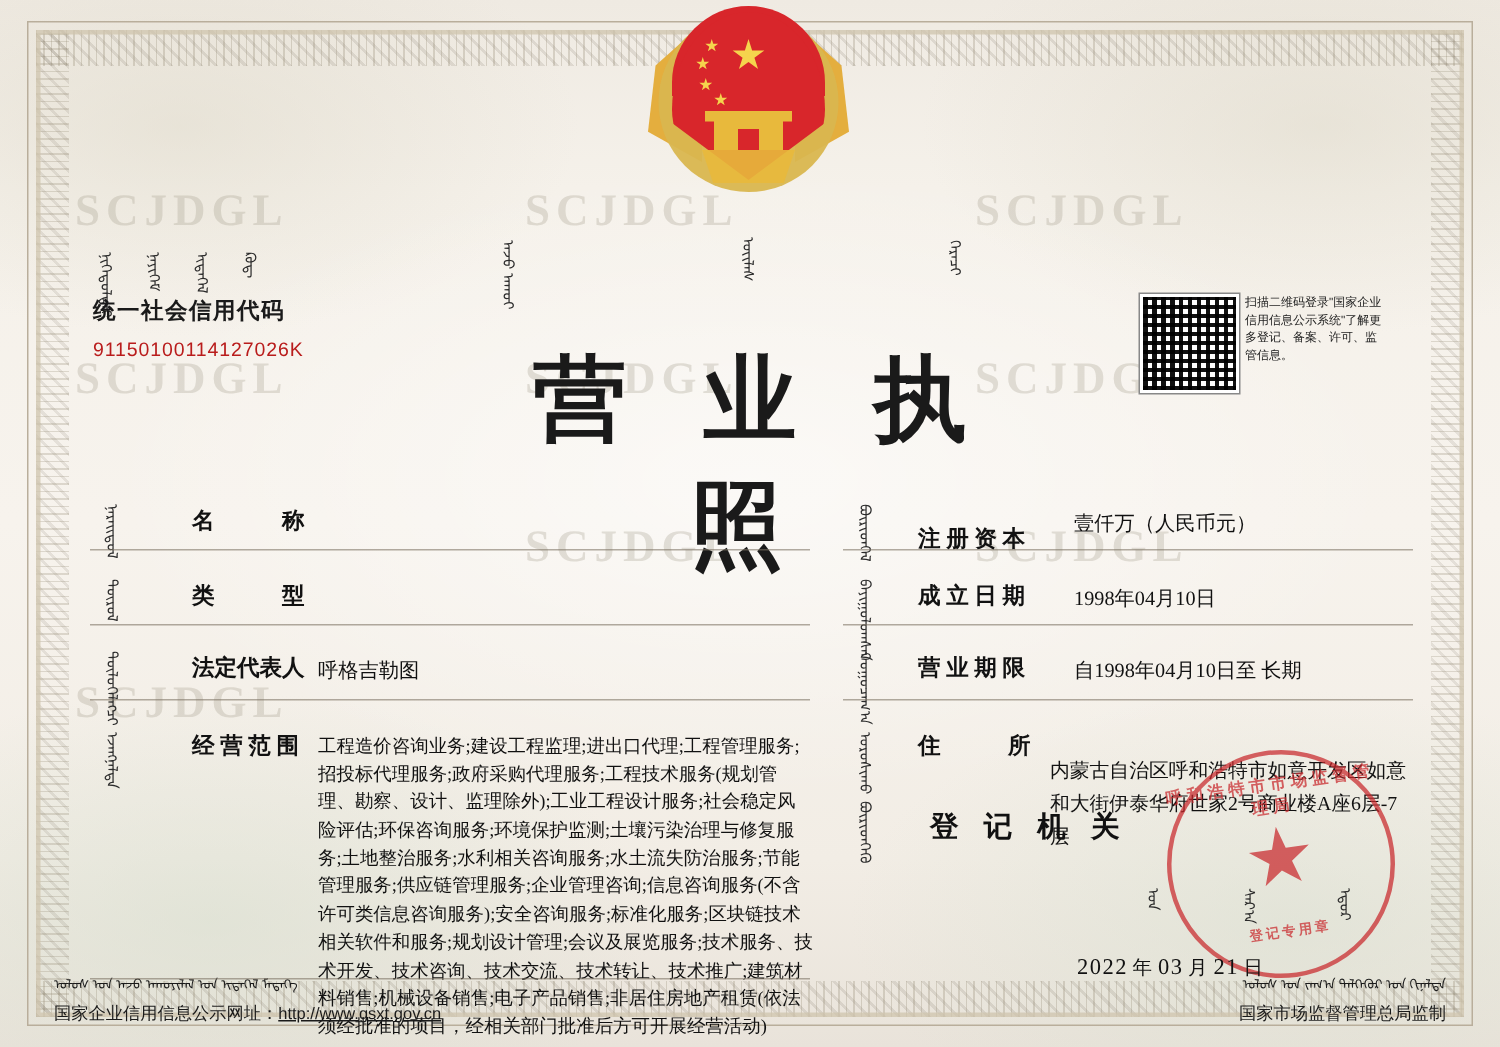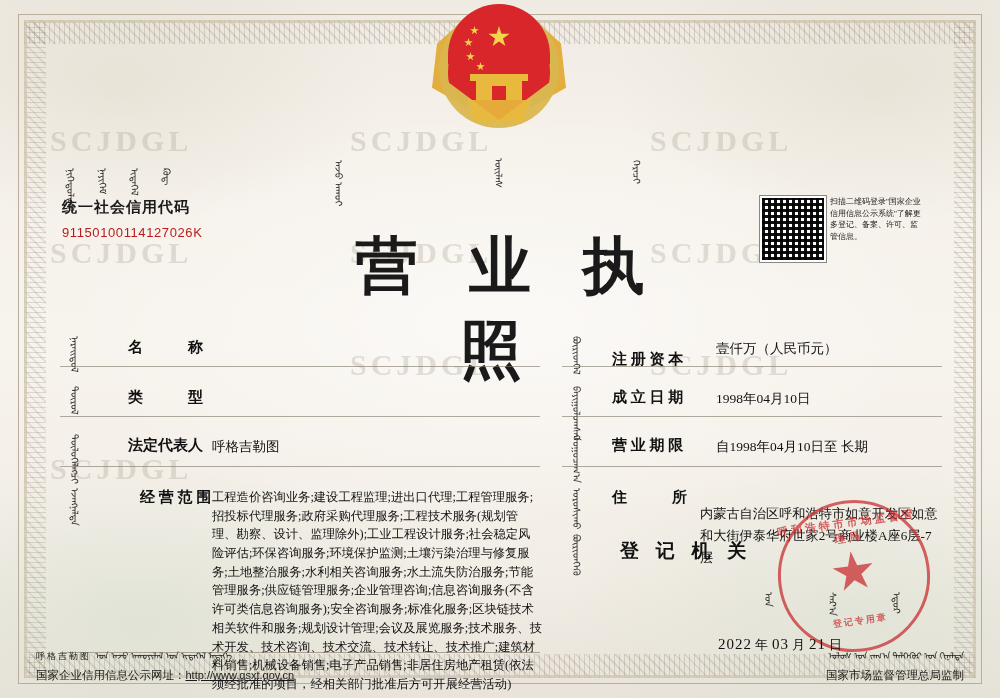--- a/index.html
+++ b/index.html
@@ -412,42 +412,42 @@
   <div class="mongol" style="left:68px; top:488px;">ᠡᠵᠡᠩᠨᠡᠯᠲᠡ</div>
   <div class="mongol" style="left:570px; top:336px;">ᠪᠦᠷᠢᠳᠬᠡᠯ</div>
   <div class="mongol" style="left:570px; top:386px;">ᠪᠠᠶᠢᠭᠤᠯᠤᠭᠰᠠᠨ</div>
   <div class="mongol" style="left:570px; top:434px;">ᠬᠤᠭᠤᠴᠠᠭ᠎ᠠ</div>
   <div class="mongol" style="left:570px; top:488px;">ᠣᠷᠣᠰᠢᠬᠤ</div>
   <div class="mongol" style="left:570px; top:534px;">ᠪᠦᠷᠢᠳᠬᠡᠬᠦ</div>
   <div class="mongol" style="left:762px; top:592px;">ᠣᠨ</div>
   <div class="mongol" style="left:826px; top:592px;">ᠰᠠᠷ᠎ᠠ</div>
   <div class="mongol" style="left:890px; top:592px;">ᠡᠳᠦᠷ</div>
 
-  <div class="footer-mongol-left">呼格吉勒图 ᠤᠨ ᠠᠵᠤ ᠠᠬᠤᠶᠢᠯᠠᠯ ᠤᠨ ᠢᠲᠡᠭᠡᠯ ᠮᠡᠳᠡᠭᠡ</div>
+  <div class="footer-mongol-left">ᠤᠯᠤᠰ ᠤᠨ ᠠᠵᠤ ᠠᠬᠤᠶᠢᠯᠠᠯ ᠤᠨ ᠢᠲᠡᠭᠡᠯ ᠮᠡᠳᠡᠭᠡ</div>
   <div class="footer-mongol-right">ᠤᠯᠤᠰ ᠤᠨ ᠵᠠᠬ᠎ᠠ ᠳᠡᠯᠭᠡᠭᠦᠷ ᠤᠨ ᠬᠢᠨᠠᠯᠲᠠ</div>
 
   <div class="credit-label">统一社会信用代码</div>
   <div class="credit-value">91150100114127026K</div>
 
   <div class="qr"></div>
   <div class="qr-note">扫描二维码登录"国家企业信用信息公示系统"了解更多登记、备案、许可、监管信息。</div>
 
   <div class="title">营 业 执 照</div>
 
   <div class="flabel" style="left:128px; top:338px;">名　　　称</div>
   <div class="fline" style="left:60px; top:366px; width:480px;"></div>
 
   <div class="flabel" style="left:128px; top:388px;">类　　　型</div>
   <div class="fline" style="left:60px; top:416px; width:480px;"></div>
 
   <div class="flabel" style="left:128px; top:436px;">法定代表人</div>
   <div class="fvalue" style="left:212px; top:438px;">呼格吉勒图</div>
   <div class="fline" style="left:60px; top:466px; width:480px;"></div>
 
-  <div class="flabel" style="left:128px; top:488px;margin-left:12px;">经 营 范 围</div>
+  <div class="flabel" style="left:128px; top:488px;">经 营 范 围</div>
   <div class="fvalue-block" style="left:212px; top:488px; width:330px;">工程造价咨询业务;建设工程监理;进出口代理;工程管理服务;招投标代理服务;政府采购代理服务;工程技术服务(规划管理、勘察、设计、监理除外);工业工程设计服务;社会稳定风险评估;环保咨询服务;环境保护监测;土壤污染治理与修复服务;土地整治服务;水利相关咨询服务;水土流失防治服务;节能管理服务;供应链管理服务;企业管理咨询;信息咨询服务(不含许可类信息咨询服务);安全咨询服务;标准化服务;区块链技术相关软件和服务;规划设计管理;会议及展览服务;技术服务、技术开发、技术咨询、技术交流、技术转让、技术推广;建筑材料销售;机械设备销售;电子产品销售;非居住房地产租赁(依法须经批准的项目，经相关部门批准后方可开展经营活动)</div>
   <div class="fline" style="left:60px; top:652px; width:480px;"></div>
 
   <div class="flabel" style="left:612px; top:350px;">注 册 资 本</div>
   <div class="fvalue" style="left:716px; top:340px;">壹仟万（人民币元）</div>
   <div class="fline" style="left:562px; top:366px; width:380px;"></div>
 
   <div class="flabel" style="left:612px; top:388px;">成 立 日 期</div>
   <div class="fvalue" style="left:716px; top:390px;">1998年04月10日</div>
   <div class="fline" style="left:562px; top:416px; width:380px;"></div>

